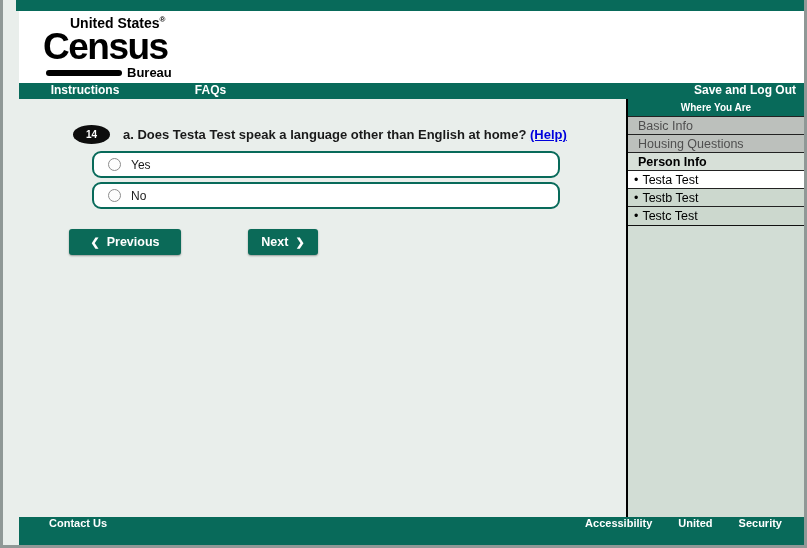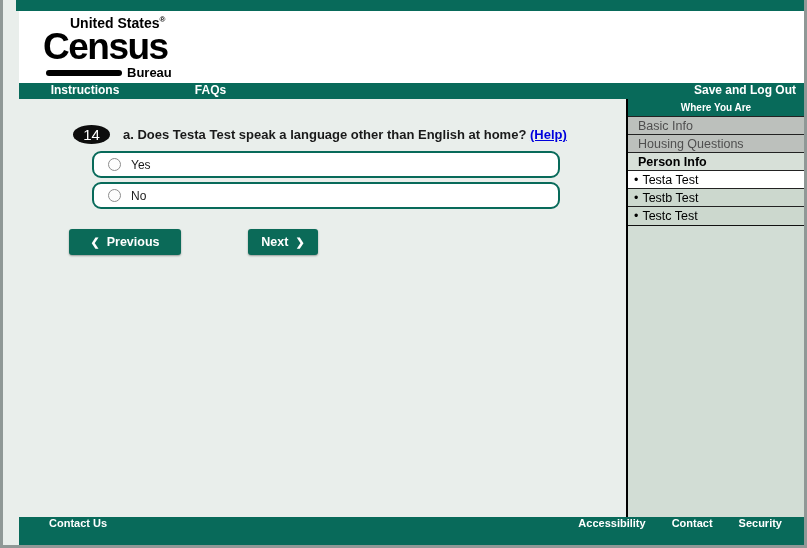--- a/index.html
+++ b/index.html
@@ -127,22 +127,22 @@
     display: flex;
     align-items: flex-start;
     margin-left: 54px;
   }
   .q-badge {
     width: 37px;
     height: 19px;
     border-radius: 50%;
     background: #0d0d0d;
     color: #fff;
-    font-size: 15px;
-    font-weight: normal;
+    font-size: 10px;
+    font-weight: bold;
     display: flex;
     align-items: center;
     justify-content: center;
     flex: 0 0 auto;
     margin-top: 1px;
   }
   .q-text {
     margin-left: 13px;
     font-size: 13px;
     font-weight: bold;
@@ -350,16 +350,16 @@
             <span>Testc Test</span>
         </div>
       </div>
     </div>
   </div>
 
   <div class="footer">
     <div class="footer-contact">Contact Us</div>
     <div class="footer-spacer"></div>
     <div class="footer-link">Accessibility</div>
-    <div class="footer-link">Contact</div>
+    <div class="footer-link">United</div>
     <div class="footer-link last">Security</div>
   </div>
 </div>
 
 </body></html>

